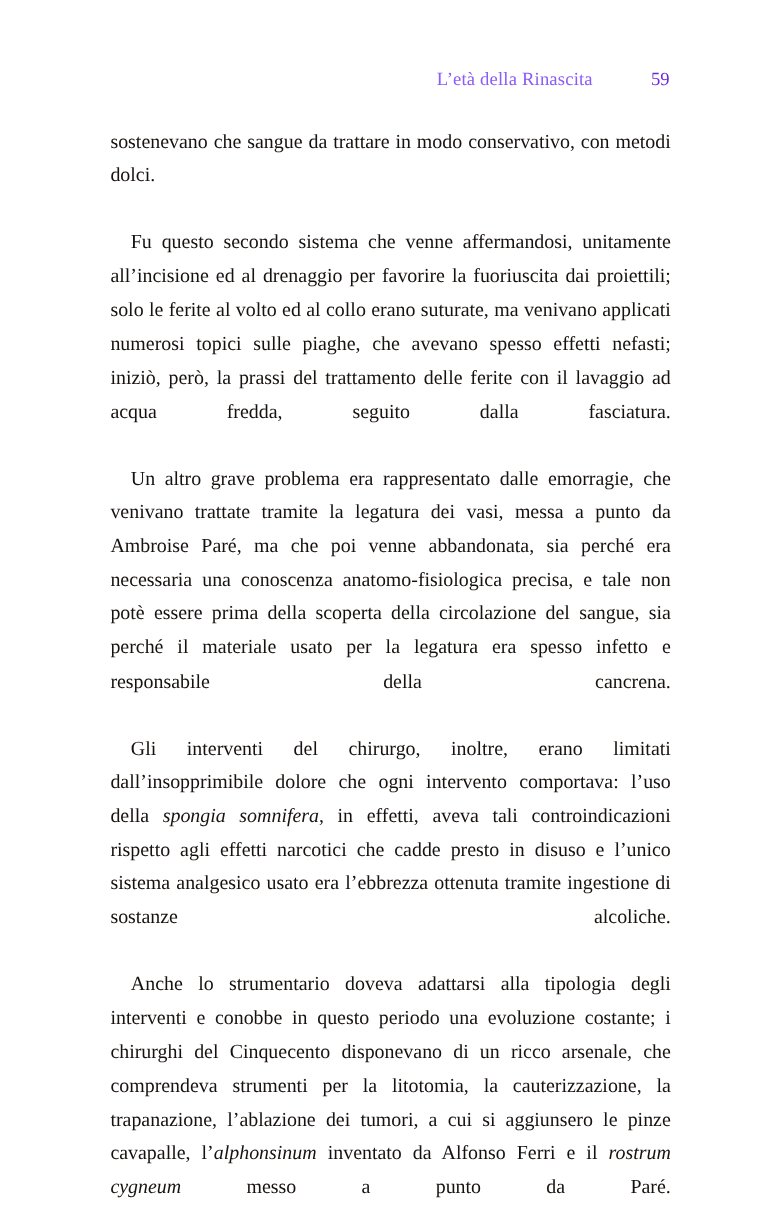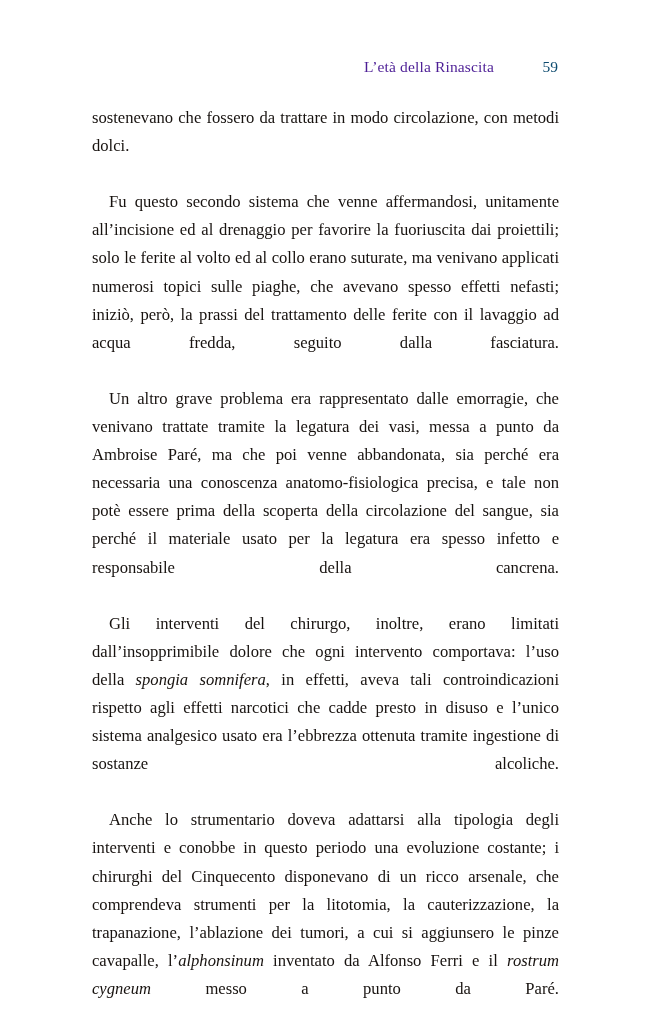--- a/index.html
+++ b/index.html
@@ -25,26 +25,26 @@
     top: 58px;
     width: 466px;
     height: 20px;
     display: flex;
     align-items: baseline;
     justify-content: flex-end;
   }
   .running-head .rh-title {
     font-size: 15.5px;
     letter-spacing: 0.15px;
-    color: #4c1d95;
+    color: #8b5cf6;
     white-space: nowrap;
   }
   .running-head .rh-folio {
     font-size: 15.5px;
-    color: #0c4a6e;
+    color: #6d28d9;
     width: 64px;
     text-align: right;
     white-space: nowrap;
   }
 
   
   .textblock {
     position: absolute;
     left: 92px;
     top: 104px;
@@ -79,20 +79,20 @@
 <body>
 
 <div class="page">
 
   <div class="running-head">
     <span class="rh-title">L’età della Rinascita</span>
     <span class="rh-folio">59</span>
   </div>
 
   <div class="textblock">
-      <p class="para">sostenevano che fossero da trattare in modo circolazione, con metodi dolci.</p>
+      <p class="para">sostenevano che sangue da trattare in modo conservativo, con metodi dolci.</p>
       <p class="para indent">Fu questo secondo sistema che venne affermandosi, unitamente all’incisione ed al drenaggio per favorire la fuoriuscita dai proiettili; solo le ferite al volto ed al collo erano suturate, ma venivano applicati numerosi topici sulle piaghe, che avevano spesso effetti nefasti; iniziò, però, la prassi del trattamento delle ferite con il lavaggio ad acqua fredda, seguito dalla fasciatura.</p>
       <p class="para indent">Un altro grave problema era rappresentato dalle emorragie, che venivano trattate tramite la legatura dei vasi, messa a punto da Ambroise Paré, ma che poi venne abbandonata, sia perché era necessaria una conoscenza anatomo-fisiologica precisa, e tale non potè essere prima della scoperta della circolazione del sangue, sia perché il materiale usato per la legatura era spesso infetto e responsabile della cancrena.</p>
       <p class="para indent"><span>Gli interventi del chirurgo, inoltre, erano limitati dall’insopprimibile dolore che ogni intervento comportava: l’uso della </span><span class="it">spongia somnifera</span><span>, in effetti, aveva tali controindicazioni rispetto agli effetti narcotici che cadde presto in disuso e l’unico sistema analgesico usato era l’ebbrezza ottenuta tramite ingestione di sostanze alcoliche.</span></p>
       <p class="para indent"><span>Anche lo strumentario doveva adattarsi alla tipologia degli interventi e conobbe in questo periodo una evoluzione costante; i chirurghi del Cinquecento disponevano di un ricco arsenale, che comprendeva strumenti per la litotomia, la cauterizzazione, la trapanazione, l’ablazione dei tumori, a cui si aggiunsero le pinze cavapalle, l’</span><span class="it">alphonsinum</span><span> inventato da Alfonso Ferri e il </span><span class="it">rostrum cygneum</span><span> messo a punto da Paré.</span></p>
     </div>
 
 </div>
 
 </body></html>

